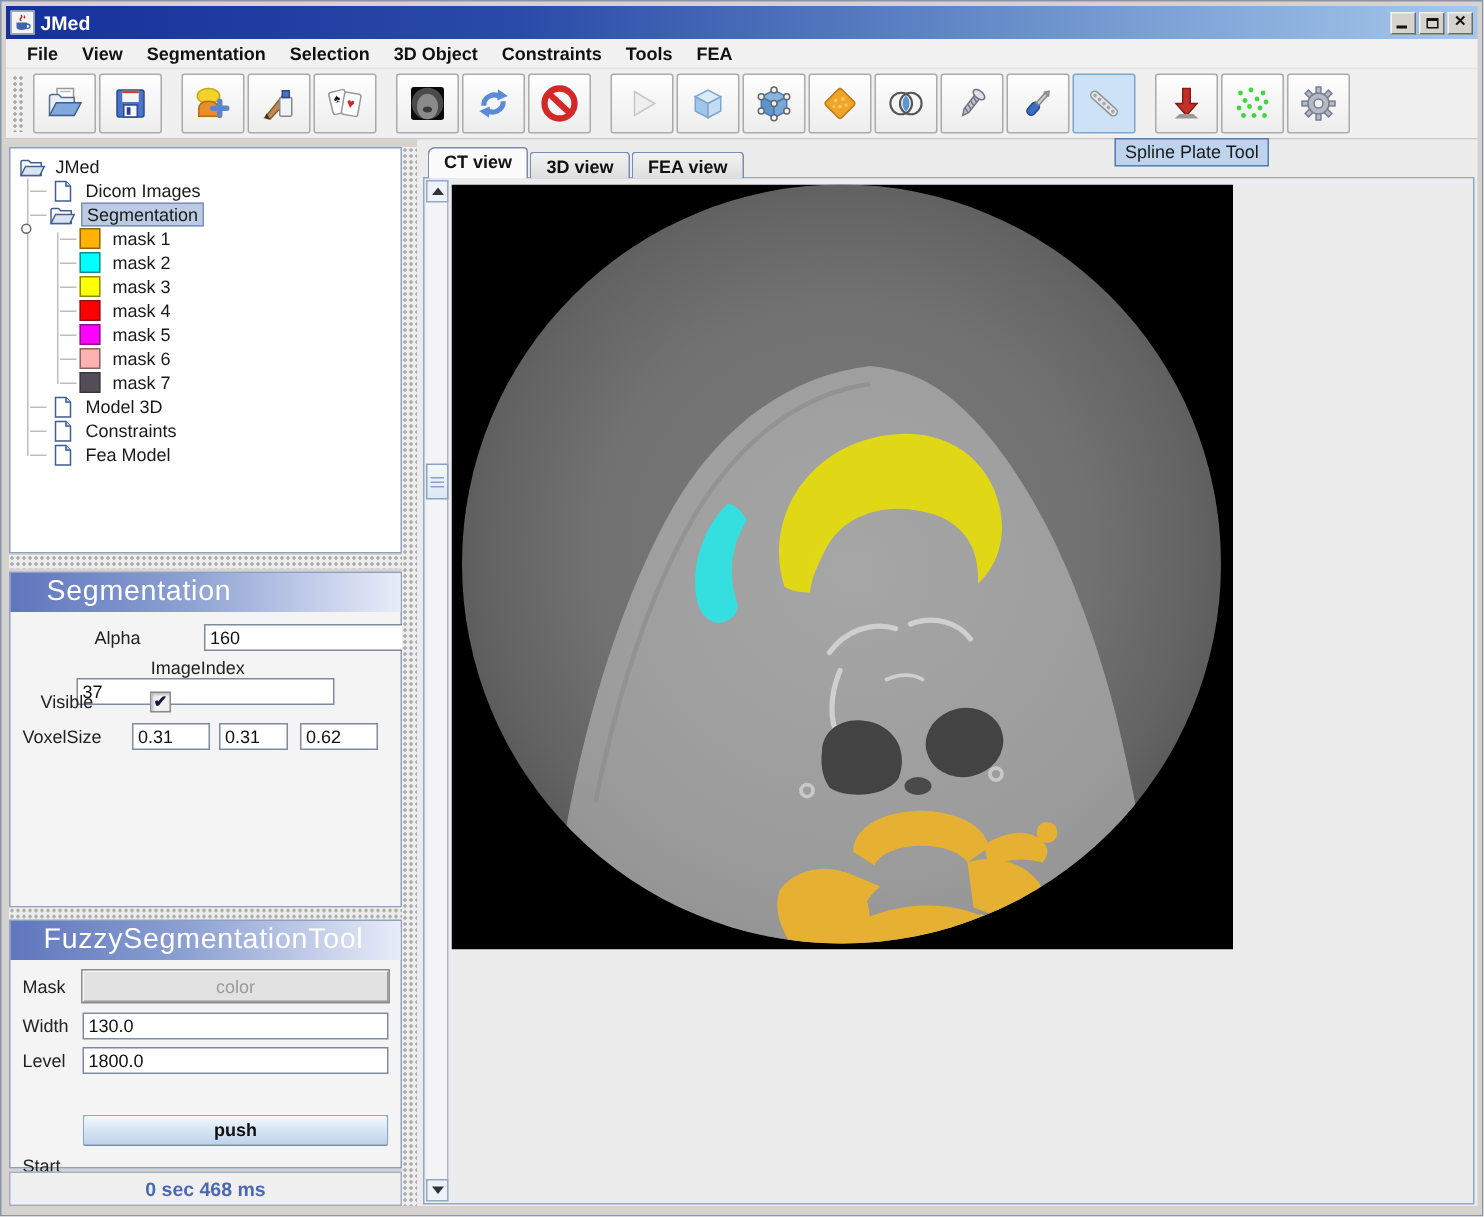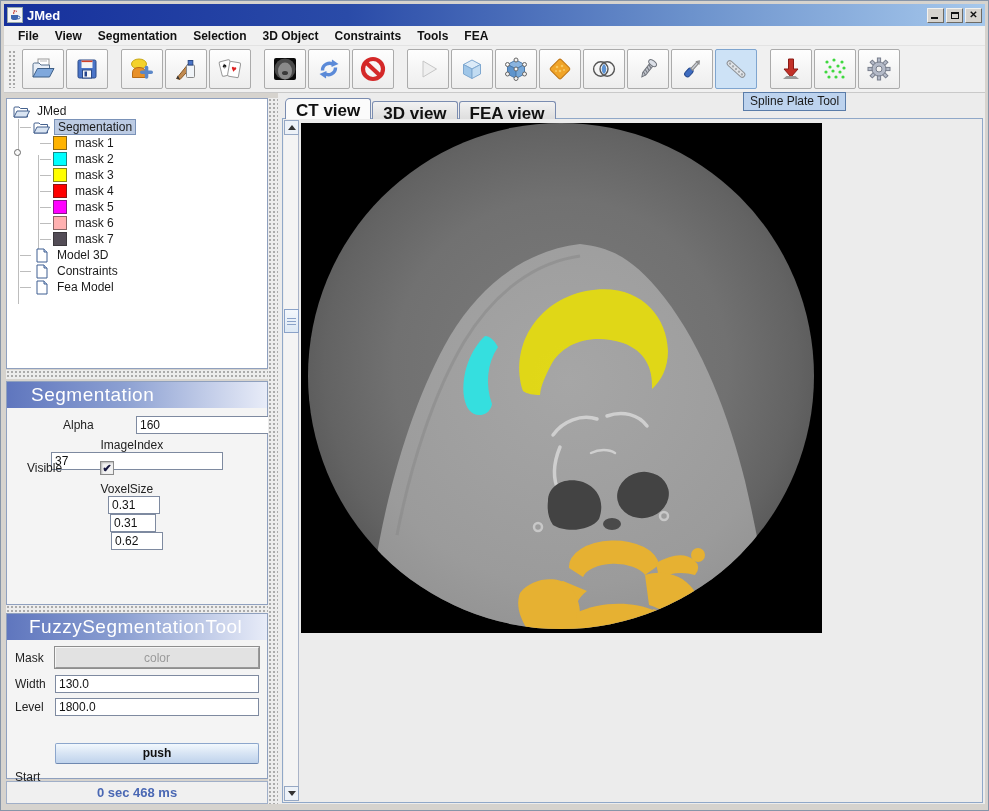--- a/index.html
+++ b/index.html
@@ -85,21 +85,21 @@
     border-bottom-color:#6E88B0;border-radius:2px;color:#101010;font-size:12px;font-weight:bold;
     display:flex;align-items:center;justify-content:center;}
 
   #status-bar{position:absolute;left:5px;top:780px;width:262px;height:23px;border:1px solid #A0AFC8;
     background:#F0F0F0;display:flex;align-items:center;justify-content:center;
     color:#4A68B4;font-size:13px;font-weight:bold;}
 
   
   #main-bg{position:absolute;left:277px;top:92px;right:3px;bottom:6px;background:#ECECEC;}
   #tabs{position:absolute;left:284px;top:97px;height:21px;display:flex;align-items:flex-end;z-index:5;}
-  .tab{font-size:17px;font-weight:bold;color:#111;padding:2px 10px 1px 10px;border:1px solid #7A8CB0;border-bottom:none;
+  .tab{font-size:12px;font-weight:bold;color:#111;padding:2px 10px 1px 10px;border:1px solid #7A8CB0;border-bottom:none;
     background:linear-gradient(#F2F2F2,#DEDEDE);height:18px;border-radius:3px 3px 0 0;margin-right:1px;text-align:center;}
   .tab.selected{background:#FBFBFB;height:21px;border-radius:5px 3px 0 0;position:relative;z-index:6;}
 
   #content{position:absolute;left:281px;top:117px;width:701px;height:685px;border:1px solid #90A8C8;background:#ECECEC;}
   
   #vsb{position:absolute;left:1px;top:1px;width:15px;height:681px;background:#F4F4F4;border-right:1px solid #AAB4C8;}
   .sb-btn{position:absolute;left:0;width:15px;height:15px;background:#EDF2F8;border:1px solid #96A8C4;
     display:flex;align-items:center;justify-content:center;}
   #sb-up{top:0;}
   #sb-down{bottom:0;}
@@ -373,20 +373,27 @@
 
     <div class="trow d0">
       <svg class="ticon" viewBox="0 0 17 15">
           <path d="M1 13 V4 q0-1 1-1 h4 l1.5 1.5 h7 V13 Z" fill="#fff" stroke="#44618E"></path>
           <path d="M1 13 l3-6 h12.5 l-3 6 Z" fill="#D9E4F2" stroke="#44618E"></path>
         </svg>
       <span class="tlabel">JMed</span>
     </div>
     <div class="trow d1">
       <svg class="ticon" viewBox="0 0 17 15">
+          <path d="M4 1 h7 l3 3 v10 H4 Z" fill="#fff" stroke="#3E5E92"></path>
+          <path d="M11 1 v3 h3" fill="#C8D8F0" stroke="#3E5E92"></path>
+        </svg>
+      <span class="tlabel">Dicom Images</span>
+    </div>
+    <div class="trow d1">
+      <svg class="ticon" viewBox="0 0 17 15">
           <path d="M1 13 V4 q0-1 1-1 h4 l1.5 1.5 h7 V13 Z" fill="#fff" stroke="#44618E"></path>
           <path d="M1 13 l3-6 h12.5 l-3 6 Z" fill="#D9E4F2" stroke="#44618E"></path>
         </svg>
       <span class="tlabel selected">Segmentation</span>
     </div>
     <div class="trow d2">
         <span class="swatch" style="background: rgb(255, 179, 0);"></span>
         <span class="tlabel">mask 1</span>
       </div>
     <div class="trow d2">
@@ -447,21 +454,21 @@
     <div class="prow" style="left:8px;top:56px;right:8px;flex-direction:column;">
       <span class="plabel" style="width:73px;">ImageIndex</span>
       <input class="tf" style="width: 172px;" value="37">
     </div>
     <div class="prow" style="left:20px;top:79px;right:8px;">
       <span class="plabel" style="width:73px;">Visible</span>
       <span class="cb">
           <span class="cbmark">✔</span>
         </span>
     </div>
-    <div class="prow" style="left:8px;top:100px;right:8px;flex-direction:column;">
+    <div class="prow" style="left:8px;top:100px;right:8px;">
       <span class="plabel" style="width:73px;">VoxelSize</span>
       <input class="tf" style="width: 52px; margin-right: 6px;" value="0.31">
       <input class="tf" style="width: 46px; margin-right: 8px;" value="0.31">
       <input class="tf" style="width: 52px;" value="0.62">
     </div>
   </div>
 
   <div class="hdiv" id="hdiv2"></div>
 
   <div class="lpanel" id="fuzzy-panel">

